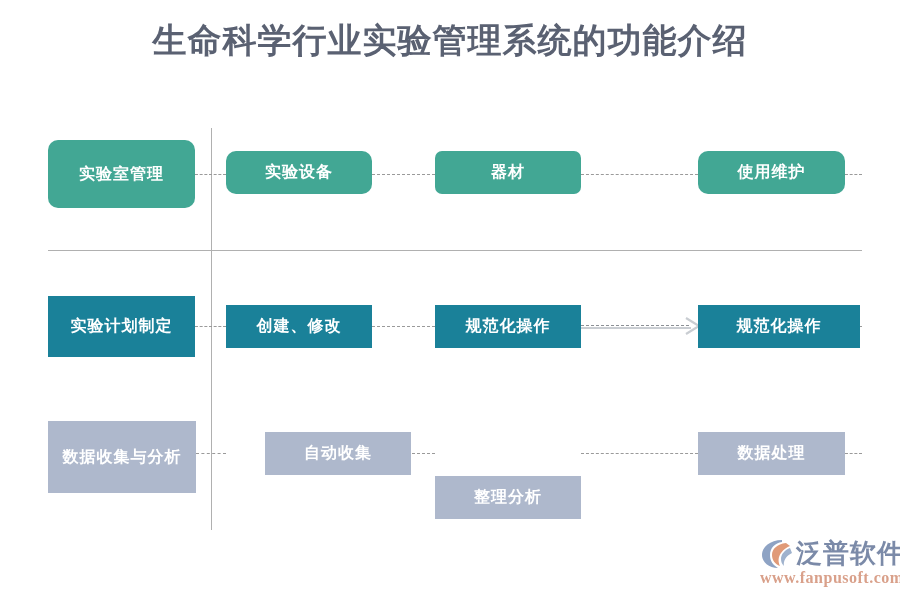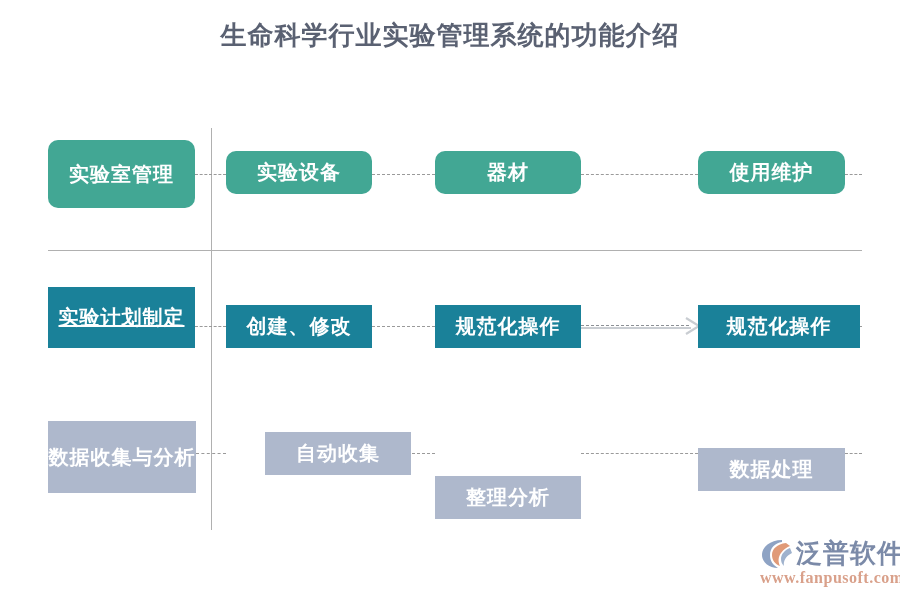--- a/index.html
+++ b/index.html
@@ -15,21 +15,21 @@
     font-family: "Liberation Sans", "DejaVu Sans", sans-serif;
   }
 
   #page-title {
     position: absolute;
     left: 0;
     top: 18px;
     width: 900px;
     text-align: center;
     font-family: "Liberation Serif", "DejaVu Serif", serif;
-    font-size: 26px;
+    font-size: 34px;
     font-weight: bold;
     color: #5a6172;
     letter-spacing: 1px;
     white-space: nowrap;
   }
 
   
   .v-rule {
     position: absolute;
     left: 211px;
@@ -73,21 +73,21 @@
   .arrow-head svg { display: block; }
 
   
   .node {
     position: absolute;
     display: flex;
     align-items: center;
     justify-content: center;
     color: #ffffff;
     font-family: "Liberation Serif", "DejaVu Serif", serif;
-    font-size: 20px;
+    font-size: 16px;
     font-weight: bold;
     letter-spacing: 1px;
     box-sizing: border-box;
     white-space: nowrap;
     user-select: none;
   }
   .row-green  { background: #42a794; border-radius: 10px; }
   .row-blue   { background: #1a8199; border-radius: 0; }
   .row-slate  { background: #aeb8cc; border-radius: 0; }
 
@@ -139,56 +139,56 @@
 
 <div class="dash" style="left:195px; top:174px; width:31px;"></div>
 <div class="dash" style="left:372px; top:174px; width:63px;"></div>
 <div class="dash" style="left:581px; top:174px; width:117px;"></div>
 <div class="dash" style="left:845px; top:174px; width:17px;"></div>
 
 <div class="node row-green" style="left:48px; top:140px; width:147px; height:68px;">实验室管理</div>
 
 <div class="node row-green" style="left:226px; top:151px; width:146px; height:43px;">实验设备</div>
 
-<div class="node row-green" style="left:435px; top:151px; width:146px; height:43px;">器材</div>
+<div class="node row-green" style="left:435px; top:151px; width:146px; height:43px;border-radius:7px;">器材</div>
 
 <div class="node row-green" style="left:698px; top:151px; width:147px; height:43px;">使用维护</div>
 
 <div class="dash" style="left:195px; top:326px; width:31px;"></div>
 <div class="dash" style="left:372px; top:326px; width:63px;"></div>
 <div class="dash" style="left:845px; top:326px; width:17px;"></div>
 
 <div class="arrow-line" style="left:581px; top:327px; width:110px;"></div>
 <div class="arrow-dash" style="left:581px; top:325px; width:108px;"></div>
 <div class="arrow-head" style="left:684px; top:316px;">
   <svg width="18" height="20" viewBox="0 0 18 20">
     <polyline points="2,2 15,10 2,18" fill="none" stroke="#c9cdd2" stroke-width="2.2"></polyline>
   </svg>
 </div>
 
-<div class="node row-blue" style="left:48px; top:287px; width:147px; height:61px;text-decoration:underline;">实验计划制定</div>
+<div class="node row-blue" style="left:48px; top:296px; width:147px; height:61px;">实验计划制定</div>
 
 <div class="node row-blue" style="left:226px; top:305px; width:146px; height:43px;">创建、修改</div>
 
 <div class="node row-blue" style="left:435px; top:305px; width:146px; height:43px;">规范化操作</div>
 
 <div class="node row-blue" style="left:698px; top:305px; width:162px; height:43px;">规范化操作</div>
 
 <div class="dash" style="left:196px; top:453px; width:30px;"></div>
 <div class="dash" style="left:372px; top:453px; width:63px;"></div>
 <div class="dash" style="left:581px; top:453px; width:117px;"></div>
 <div class="dash" style="left:845px; top:453px; width:17px;"></div>
 
 <div class="node row-slate" style="left:48px; top:421px; width:148px; height:72px;">数据收集与分析</div>
 
 <div class="node row-slate" style="left:226px; top:432px; width:146px; height:43px;margin-left:39px;">自动收集</div>
 
 <div class="node row-slate" style="left:435px; top:432px; width:146px; height:43px;margin-top:44px;">整理分析</div>
 
-<div class="node row-slate" style="left:698px; top:432px; width:147px; height:43px;margin-top:16px;">数据处理</div>
+<div class="node row-slate" style="left:698px; top:432px; width:147px; height:43px;">数据处理</div>
 
 <div id="brand-logo">
   <div id="brand-mark">
     <svg width="34" height="32" viewBox="0 0 34 32">
       <path d="M22 2 C10 2 2 9 2 17 C2 24 9 30 18 30 C13 27 10 23 10 17 C10 10 15 5 22 4 Z" fill="#8ea3c4"></path>
       <path d="M26 5 C17 6 12 11 12 17 C12 22 15 26 20 28 C18 24 18 19 21 15 C24 11 27 9 30 8 Z" fill="#e09a78"></path>
       <path d="M30 10 C25 12 21 16 21 21 C21 24 22 26 24 28 C23 23 26 18 32 15 Z" fill="#9fb2cd"></path>
     </svg>
   </div>
   <div id="brand-name">泛普软件</div>

